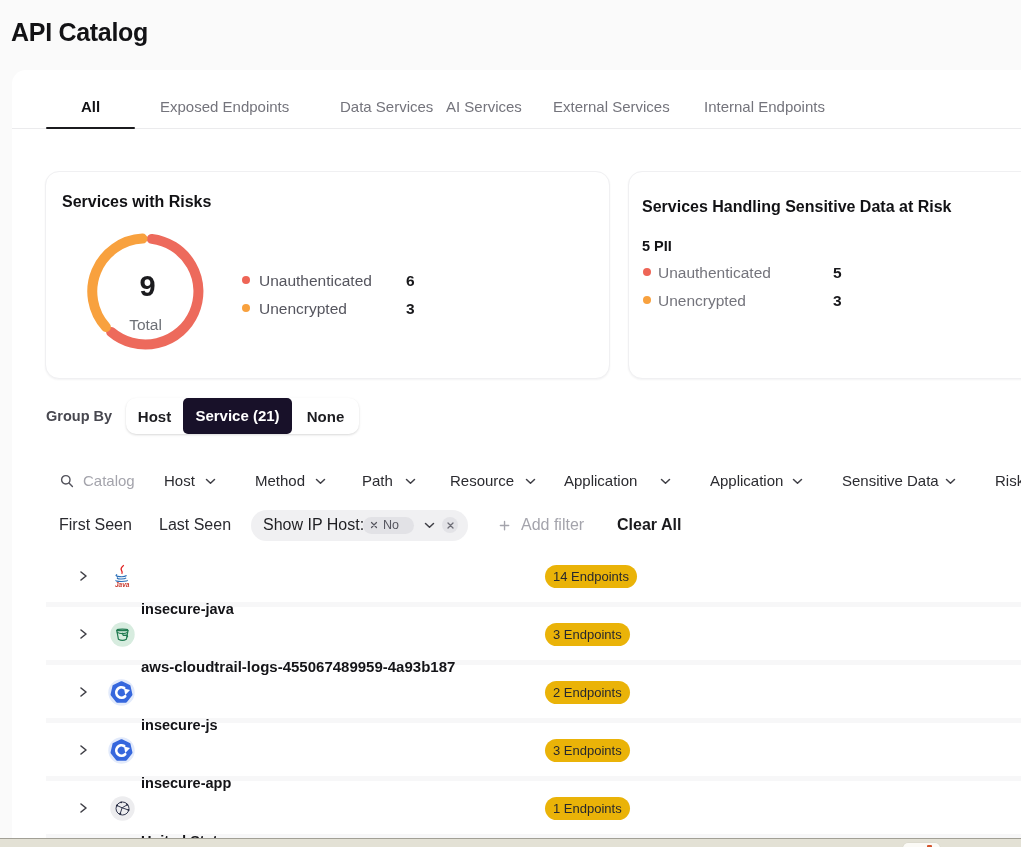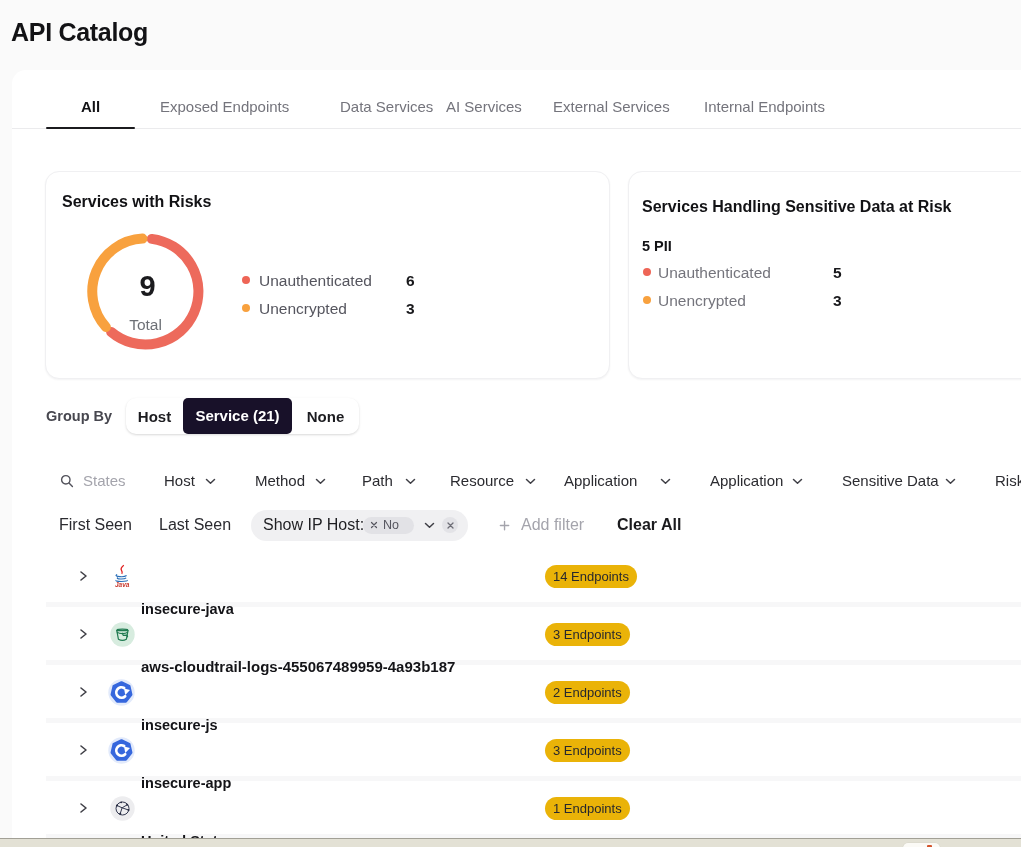--- a/index.html
+++ b/index.html
@@ -82,21 +82,21 @@
 <div class="abs" id="gblabel">Group By</div>
 <div class="abs" id="segbox"></div>
 <div class="abs seg" style="left:126px;width:57px;">Host</div>
 <div class="abs" id="segact">Service (21)</div>
 <div class="abs seg" style="left:292px;width:67px;">None</div>
 
 <svg class="abs" style="left:60px;top:474px;" width="14" height="14" viewBox="0 0 14 14">
     <circle cx="5.8" cy="5.8" r="4.2" fill="none" stroke="#52525b" stroke-width="1.4"></circle>
     <line x1="9" y1="9" x2="12.4" y2="12.4" stroke="#52525b" stroke-width="1.4" stroke-linecap="round"></line>
   </svg>
-<div class="abs f1 gray" style="left:83px;">States</div>
+<div class="abs f1 gray" style="left:83px;">Catalog</div>
 <div class="abs f1" style="left:164px;">Host</div>
 <div class="abs f1" style="left:255px;">Method</div>
 <div class="abs f1" style="left:362px;">Path</div>
 <div class="abs f1" style="left:450px;">Resource</div>
 <div class="abs f1" style="left:564px;">Application</div>
 <div class="abs f1" style="left:710px;">Application</div>
 <div class="abs f1" style="left:842px;">Sensitive Data</div>
 <div class="abs f1" style="left:995px;">Risk</div>
 <svg class="abs chev" style="left:205px;" width="11" height="7" viewBox="0 0 11 7">
     <polyline points="1.5,1.5 5.5,5.2 9.5,1.5" fill="none" stroke="#3f3f46" stroke-width="1.5" stroke-linecap="round" stroke-linejoin="round"></polyline>

